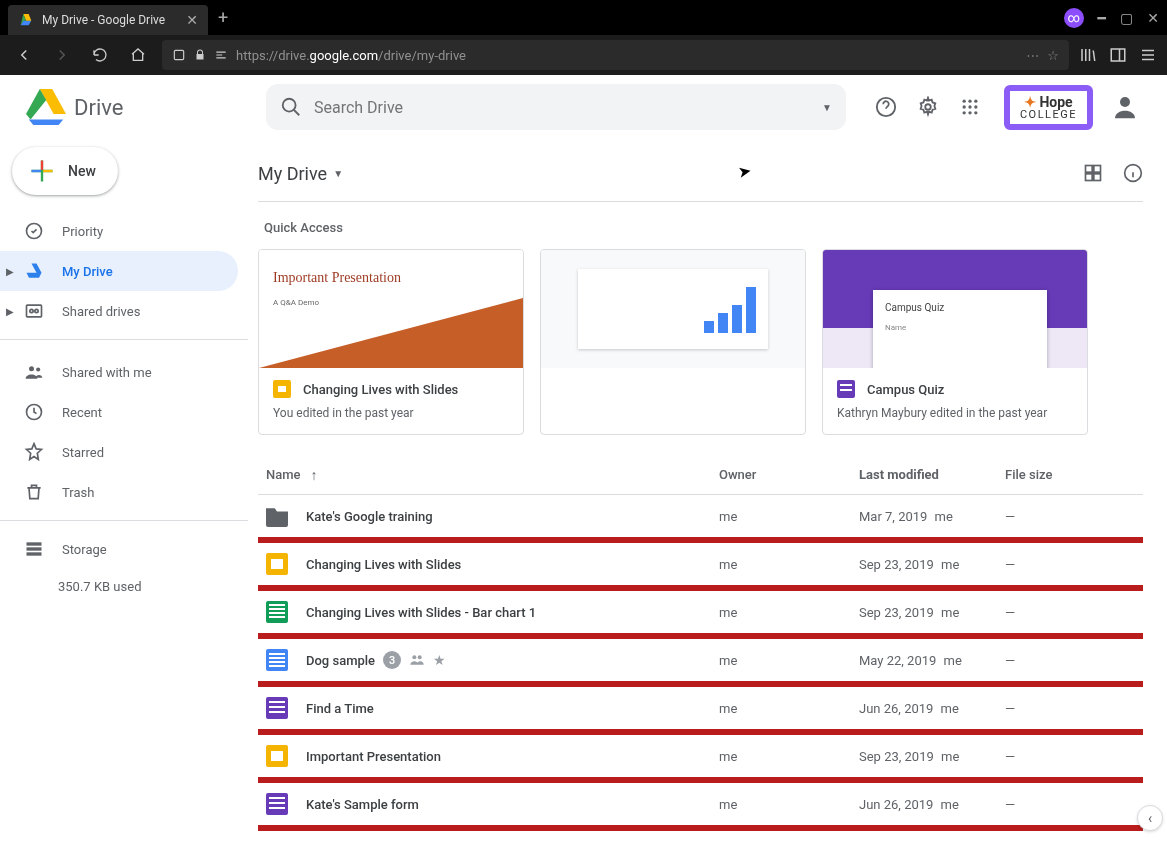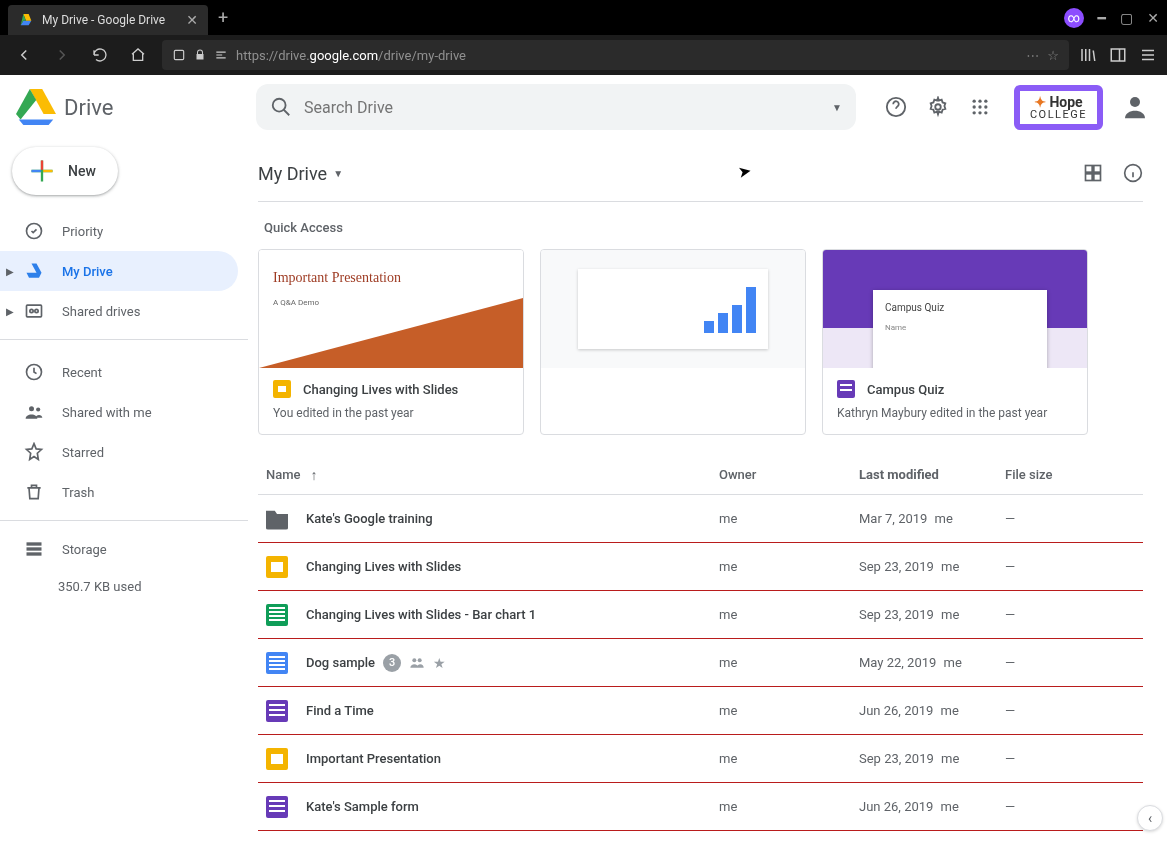--- a/index.html
+++ b/index.html
@@ -19,21 +19,21 @@
 .toolbar { background:#1c1c1c; height:40px; display:flex; align-items:center; padding:0 10px; gap:10px; }
 .nav-btn { width:28px; height:28px; display:flex; align-items:center; justify-content:center; color:#ccc; border-radius:4px; }
 .nav-btn.disabled { color:#555; }
 .urlbar { flex:1; background:#2b2b2b; height:30px; border-radius:4px; display:flex; align-items:center; padding:0 10px; gap:8px; color:#ccc; font-size:13px; }
 .url-host { color:#fff; }
 .url-rest { color:#909090; }
 .toolbar-right { display:flex; gap:12px; color:#ccc; align-items:center; }
 
 
 .app { background:#fff; height:774px; display:flex; flex-direction:column; }
-.app-header { height:64px; display:flex; align-items:center; padding:0 16px; gap:8px; }
+.app-header { height:64px; display:flex; align-items:center; padding:0 26px; gap:8px; }
 .logo-block { display:flex; align-items:center; gap:8px; width:232px; }
 .drive-logo { width:40px; height:40px; }
 .logo-text { font-size:22px; color:#5f6368; }
 .search-wrap { flex:1; max-width:722px; }
 .search-box { background:#f1f3f4; height:46px; border-radius:12px; display:flex; align-items:center; padding:0 14px; gap:12px; }
 .search-box input { flex:1; border:none; background:transparent; font-size:16px; outline:none; color:#5f6368; }
 .search-drop { color:#5f6368; font-size:10px; }
 .header-icons { display:flex; align-items:center; gap:18px; margin-left:20px; }
 .header-icon { width:24px; height:24px; color:#5f6368; display:flex; align-items:center; justify-content:center; }
 .org-logo { border:6px solid #8b5cf6; border-radius:6px; padding:4px 10px; margin-left:14px; font-size:11px; font-weight:700; color:#333; text-align:center; line-height:1; }
@@ -83,21 +83,21 @@
 .thumb3 .form-label { font-size:8px; color:#888; margin-top:10px; }
 .thumb3 .stripe { position:absolute; bottom:0; left:0; right:0; height:40px; background:#ede7f6; }
 
 .table-head { display:flex; align-items:center; height:40px; padding:0 8px; font-size:13px; font-weight:500; color:#5f6368; margin-top:20px; border-bottom:1px solid #dadce0; }
 .col-name { flex:1; display:flex; align-items:center; gap:10px; }
 .col-owner { width:140px; }
 .col-mod { width:146px;font-weight:bold; }
 .col-size { width:130px; }
 .sort-arrow { font-size:14px; }
 
-.file-row { display:flex; align-items:center; height:48px; padding:0 8px; font-size:13px; color:#3c4043; border-bottom:1px solid #b91c1c; }
+.file-row { display:flex; align-items:center; height:48px; padding:0 8px; font-size:13px; color:#3c4043; border-bottom:6px solid #b91c1c; }
 .file-row .file-icon { width:22px; height:22px; margin-right:18px; border-radius:2px; flex-shrink:0; }
 .file-row .fname { font-weight:500; flex:1; display:flex; align-items:center; gap:8px; }
 .file-row .fowner { width:140px; color:#5f6368; }
 .file-row .fmod { width:146px; color:#5f6368; }
 .file-row .fmod .me { color:#5f6368; margin-left:4px; }
 .file-row .fsize { width:130px; color:#5f6368; }
 
 .ic-slides { background:#f4b400; border:2px solid #f4b400; position:relative; }
 .ic-slides::after { content:""; position:absolute; inset:4px 3px; background:#fff; }
 .ic-sheets { background:#0f9d58; position:relative; }
@@ -302,36 +302,36 @@
                 <circle cx="15" cy="12" r="2"></circle>
               </svg>
             </span>
             <span>Shared drives</span>
           </div>
         </div>
       <div class="side-divider"></div>
       <div class="side-items" id="side-items-2">
           <div class="side-item">
             <span class="side-icon">
-              <svg width="20" height="20" viewBox="0 0 24 24" fill="none" stroke="currentColor" stroke-width="2">
-                <circle cx="12" cy="12" r="9"></circle>
-                <path d="M12 7v5l3 2"></path>
-              </svg>
-            </span>
-            <span>Recent</span>
-          </div>
-          <div class="side-item">
-            <span class="side-icon">
               <svg width="20" height="20" viewBox="0 0 24 24" fill="currentColor">
                 <circle cx="9" cy="8" r="3"></circle>
                 <circle cx="17" cy="9" r="2.5"></circle>
                 <path d="M2 20c0-3 3-5 7-5s7 2 7 5M14 19c0-2 2-3.5 4-3.5s4 1.5 4 3.5"></path>
               </svg>
             </span>
             <span>Shared with me</span>
+          </div>
+          <div class="side-item">
+            <span class="side-icon">
+              <svg width="20" height="20" viewBox="0 0 24 24" fill="none" stroke="currentColor" stroke-width="2">
+                <circle cx="12" cy="12" r="9"></circle>
+                <path d="M12 7v5l3 2"></path>
+              </svg>
+            </span>
+            <span>Recent</span>
           </div>
           <div class="side-item">
             <span class="side-icon">
               <svg width="20" height="20" viewBox="0 0 24 24" fill="none" stroke="currentColor" stroke-width="2">
                 <path d="M12 2l2.6 6.3L21 9l-5 4.5L17.2 21 12 17.5 6.8 21 8 13.5 3 9l6.4-.7z"></path>
               </svg>
             </span>
             <span>Starred</span>
           </div>
           <div class="side-item">

